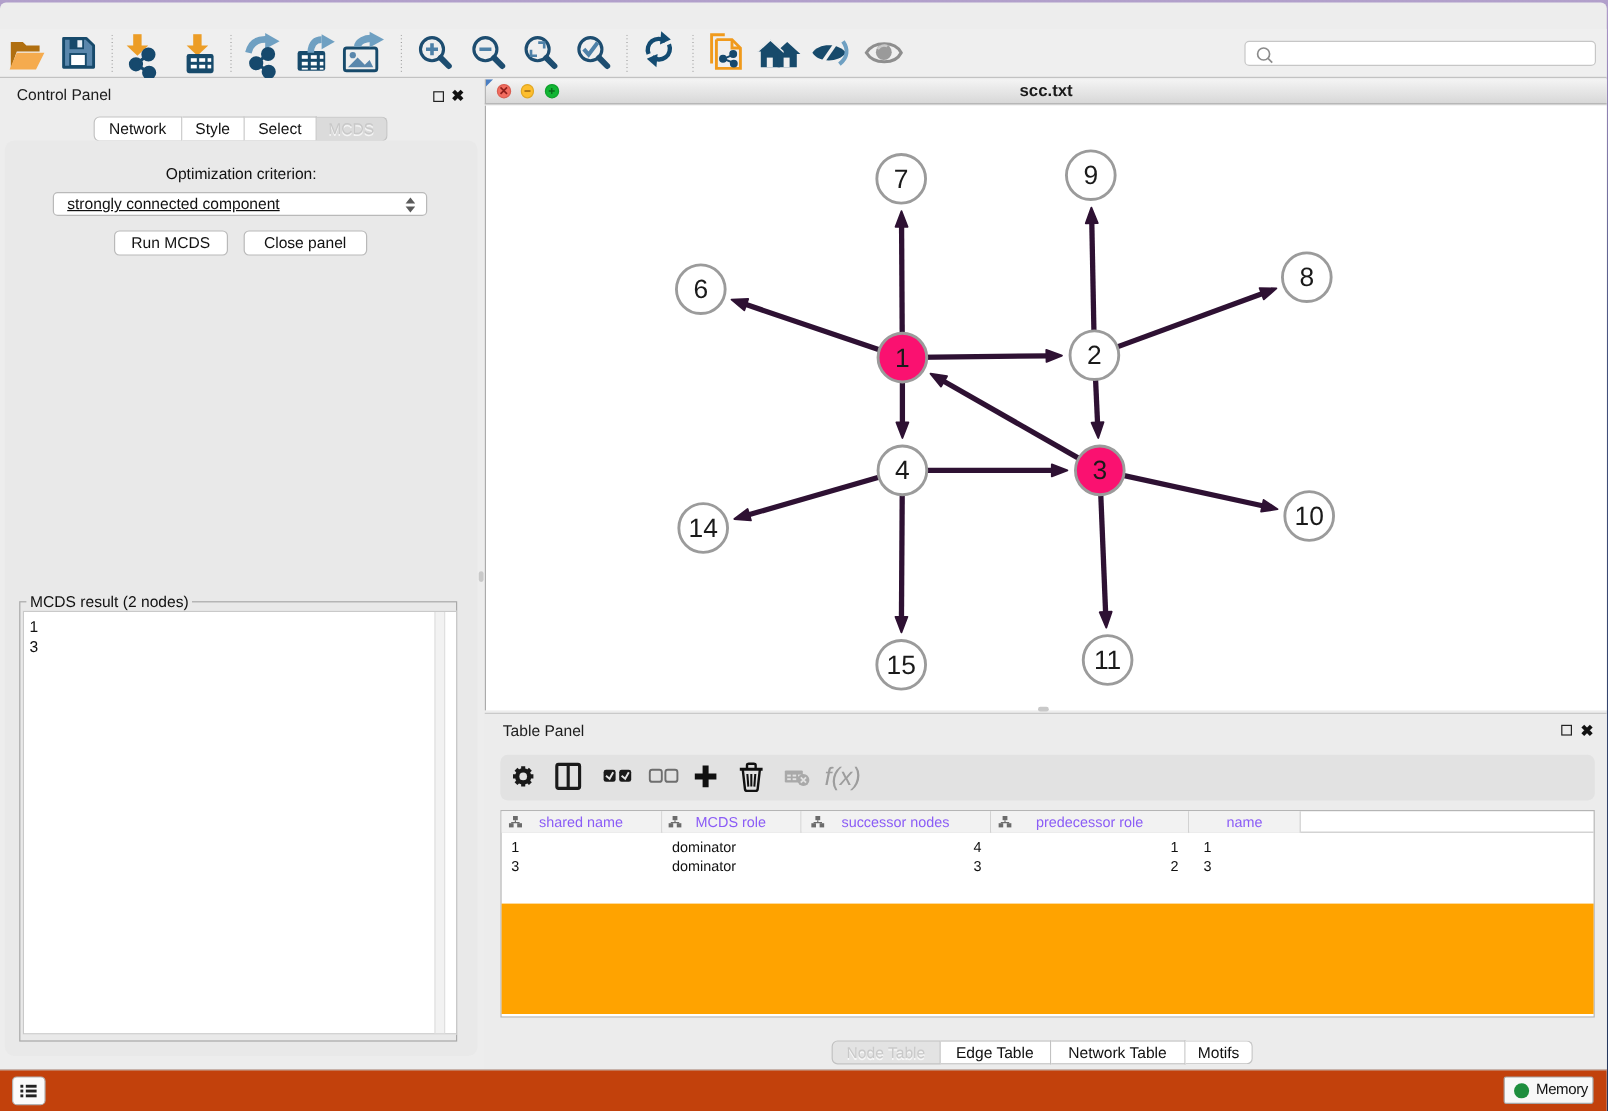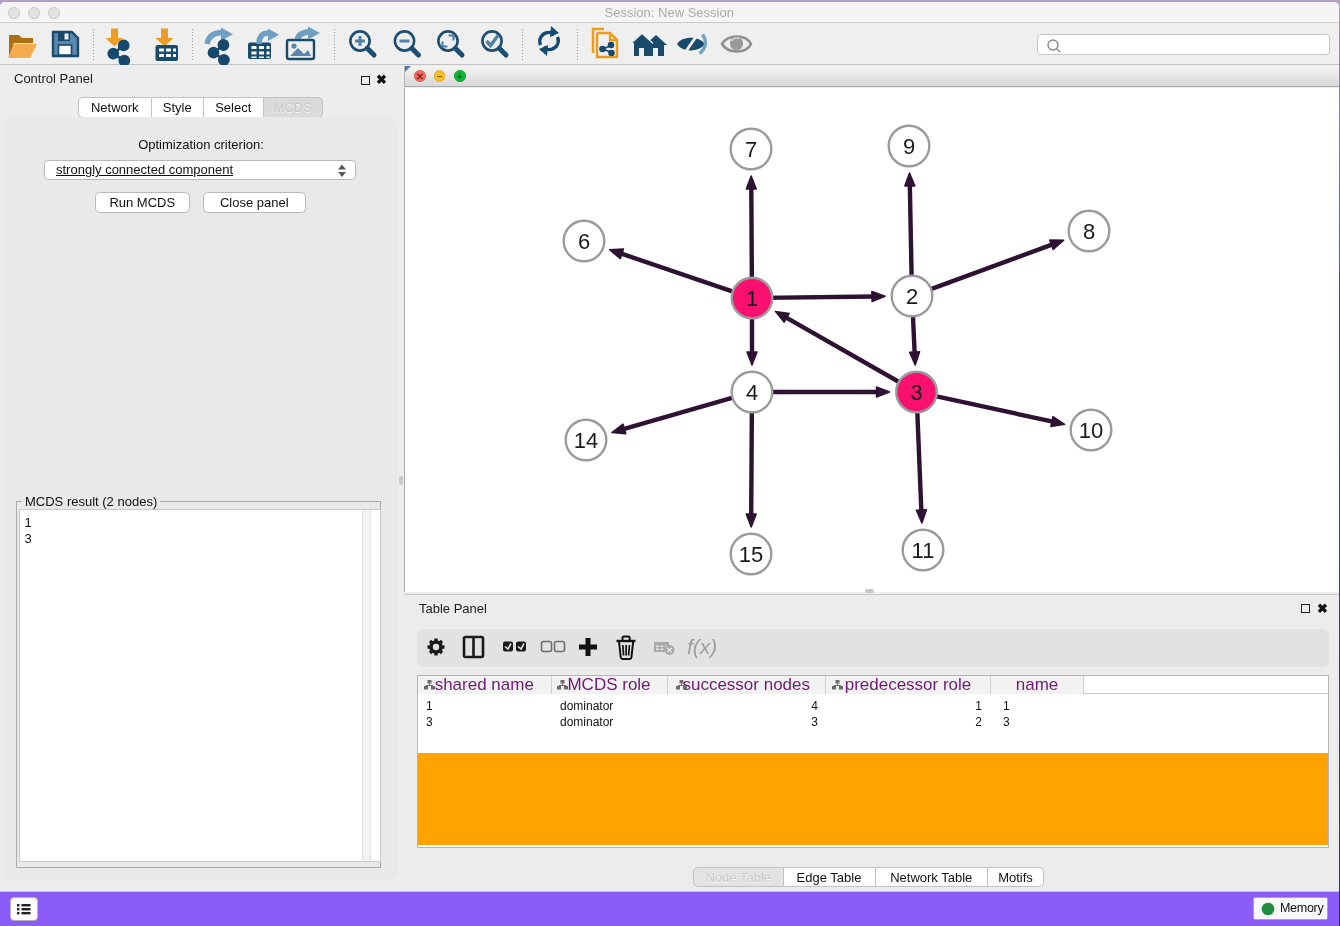--- a/index.html
+++ b/index.html
@@ -16,21 +16,21 @@
   font-size:13px; color:#aaaaaa; }
 #toolbar { position:absolute; left:0; top:22px; width:100%; height:41px;
   background:#efefef; border-bottom:1px solid #c2c2c2; }
 .sep { position:absolute; top:5px; height:32px; width:1px;
   background-image:linear-gradient(#9a9a9a 33%, rgba(0,0,0,0) 0%);
   background-size:1px 3px; }
 #searchbox { position:absolute; left:1037px; top:9.5px; width:293px; height:21px;
   background:#fff; border:1px solid #c6c6c6; border-radius:4px; }
 #content { position:absolute; left:0; top:64px; width:100%; height:827px; background:#ededed; }
 #statusbar { position:absolute; left:0; bottom:0; width:100%; height:35px;
-  background:#8b5cf6; border-top:1px solid #c6c6c6; }
+  background:#c2410c; border-top:1px solid #c6c6c6; }
 
 #cp-title { position:absolute; left:14px; top:5px; font-size:13px; color:#1d1d1d; }
 .float-ico { position:absolute; width:9px; height:9px; border:1.6px solid #222; background:transparent; }
 .x-ico { position:absolute; font-size:13px; font-weight:bold; color:#111; }
 .tabstrip { position:absolute; display:flex; font-size:13px; }
 .tabstrip .tab { background:#fff; border:1px solid #c3c3c3; border-left:none;
   color:#111; text-align:center; line-height:20px; height:21px; }
 .tabstrip .tab.first { border-left:1px solid #c3c3c3; border-radius:5px 0 0 5px; }
 .tabstrip .tab.last { border-radius:0 5px 5px 0; }
 .tabstrip .tab.sel { background:#dbdbdb; color:#c8c8c8; text-shadow:0 1px 0 #f5f5f5; }
@@ -61,47 +61,41 @@
 #canvas { position:absolute; left:0; top:21.5px; width:100%; height:504.5px; background:#fff;
   border-left:1px solid #ababab; }
 
 #tablepanel { position:absolute; left:404px; top:528px; width:934.5px; height:297px;
   background:#ececec; border-top:1px solid #c9c9c9; }
 #tp-toolbar { position:absolute; left:13px; top:34px; width:912px; height:38px;
   background:#e2e2e2; border-radius:6px; }
 #tp-table { position:absolute; left:13px; top:80px; width:912px; height:173px;
   background:#fff; border:1px solid #b5b5b5; }
 #tp-header { position:absolute; left:0; top:0; width:100%; height:18px;
-  border-bottom:1px solid #c9c9c9; font-size:17px; color:#701a75; }
+  border-bottom:1px solid #c9c9c9; font-size:12px; color:#8b5cf6; }
 .hcell { position:absolute; top:0; height:18px; background:#f2f2f2;
   border-right:1px solid #d2d2d2; text-align:center; line-height:18px; }
 .hico { position:absolute; top:4px; width:11px; height:10px; }
 .trow { position:absolute; font-size:12px; color:#111; height:16px; line-height:16px; }
 #orange { position:absolute; left:0px; top:77px; width:910px; height:92px; background:#ffa300; }
 .btabs { position:absolute; left:289px; top:271.5px; display:flex; font-size:13px; font-weight:normal; }
 .btabs .tab { background:#fff; border:1px solid #c2c2c2; border-left:none;
   color:#111; text-align:center; line-height:19px; height:20px; }
 .btabs .tab.first { border-left:1px solid #c2c2c2; border-radius:5px 0 0 5px; }
 .btabs .tab.last { border-radius:0 5px 5px 0; }
 .btabs .tab.sel { background:#e3e3e3; color:#c9c9c9; text-shadow:0 1px 0 #f8f8f8; }
 #memory { position:absolute; right:11px; top:5px; width:74.5px; height:23px;
   background:#f8f8f8; border:1px solid #a6a6a6; border-radius:2px; font-size:12.5px; letter-spacing:-0.3px; color:#111; }
 #listbtn { position:absolute; left:10px; top:5px; width:28px; height:24px;
   background:#fbfbfb; border:1px solid #b3b3b3; border-radius:4px; }
 svg text { font-family:"Liberation Sans", sans-serif; }
 </style>
 </head>
 <body>
 <div id="win">
-  <div id="titlebar">
-    <div class="tl" style="left:8px;"></div>
-    <div class="tl" style="left:28px;"></div>
-    <div class="tl" style="left:48px;"></div>
-    <div id="title-text">Session: New Session</div>
-  </div>
   <div id="toolbar">
     <svg width="780" height="41" style="position:absolute;left:0;top:0;">
 
       <polygon points="9,33 9,11 19,11 22,14 33,14 33,19 14,19 9,33" fill="#b06f10"></polygon>
       <polygon points="8,34 14,20 37,20 30,34" fill="#f5ab4e"></polygon>
 
       <path d="M53,8 h19 l6,6 v18 h-25 z" fill="#5a87ac" stroke="#174a6b" stroke-width="2.4" stroke-linejoin="round"></path>
       <rect x="58" y="8" width="12" height="9" fill="#174a6b"></rect>
       <rect x="64.5" y="9.5" width="4" height="6" fill="#e8f0f6"></rect>
       <rect x="58.5" y="21" width="13" height="10" fill="#ffffff" stroke="#174a6b" stroke-width="1.6"></rect>
@@ -259,20 +253,21 @@
     </div>
     <div style="position:absolute;left:399px;top:410px;width:4px;height:9px;background:#c9c9c9;border-radius:2px;"></div>
     <div id="netwin">
       <div id="net-titlebar">
         <svg width="7" height="7" style="position:absolute;left:0;top:0;">
             <polygon points="0,0 6,0 0,6" fill="#4a7ec2"></polygon>
           </svg>
         <div class="tl2" style="left:9px;background:#f36d60;border:1px solid #d95f52;color:#8e1e1a;">✕</div>
         <div class="tl2" style="left:28.7px;background:#fdbe2e;border:1px solid #e0a723;color:#8e5b0d;">−</div>
         <div class="tl2" style="left:48.9px;background:#12b534;border:1px solid #0fa02c;color:#0a6b1d;">+</div>
+        <div id="net-title">scc.txt</div>
       </div>
       <div id="canvas">
         <svg width="933" height="504">
           <g stroke="#2e1133" stroke-width="4.4">
             <line x1="346.9" y1="200.0" x2="346.3" y2="99.0"></line>
             <line x1="337.5" y1="206.8" x2="215.0" y2="165.2"></line>
             <line x1="357.0" y1="209.9" x2="469.0" y2="208.5"></line>
             <line x1="347.0" y1="220.0" x2="347.0" y2="266.0"></line>
             <line x1="506.8" y1="198.0" x2="504.8" y2="96.0"></line>
             <line x1="516.4" y1="204.6" x2="648.3" y2="156.1"></line>

